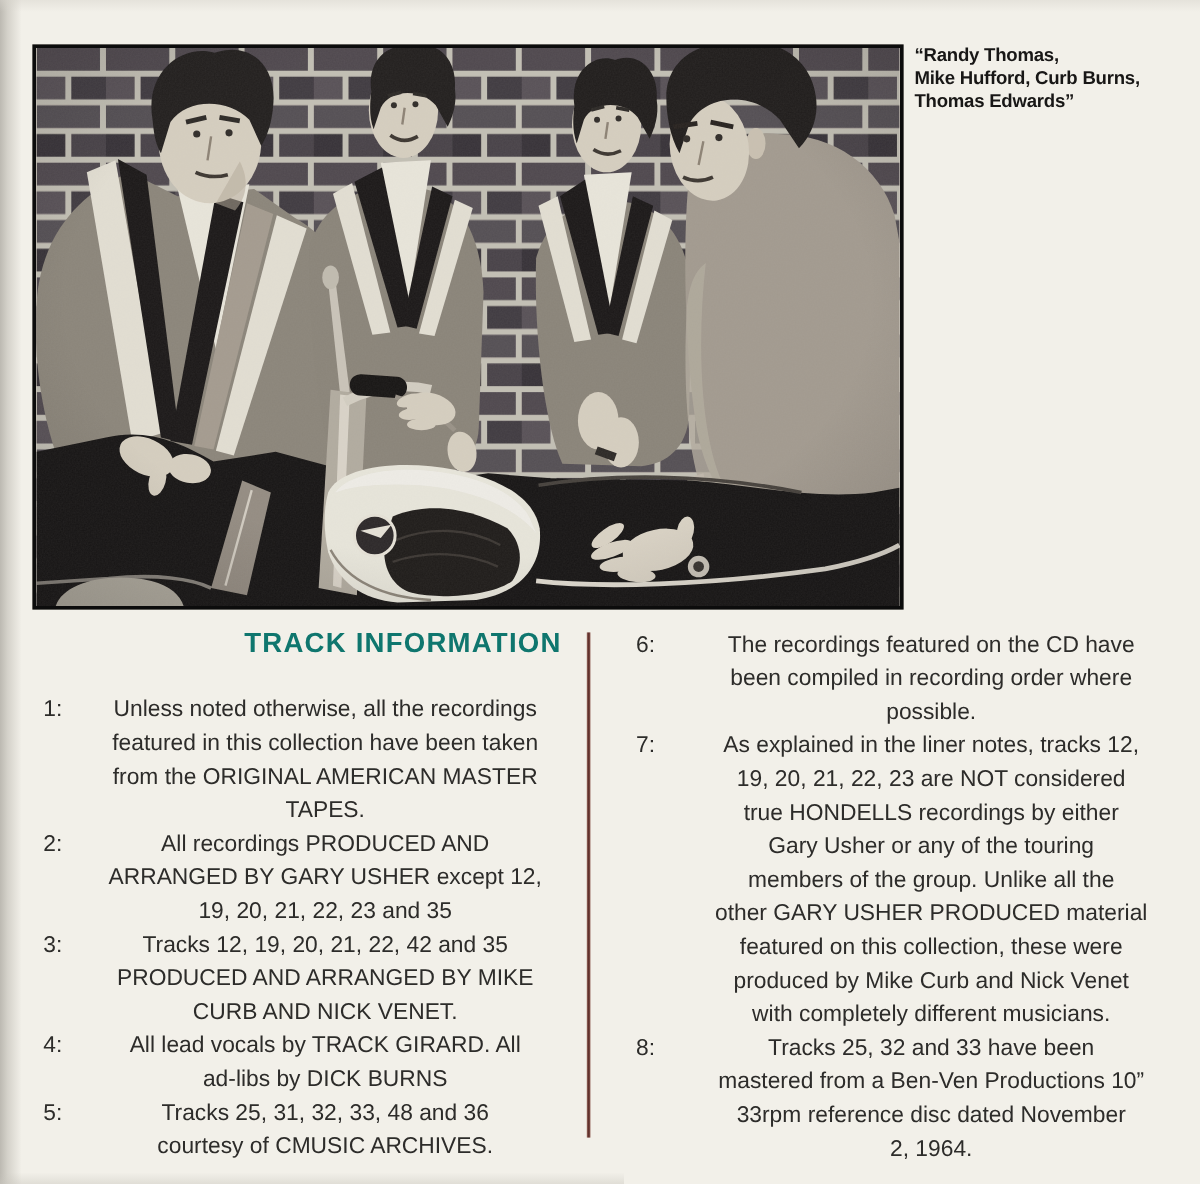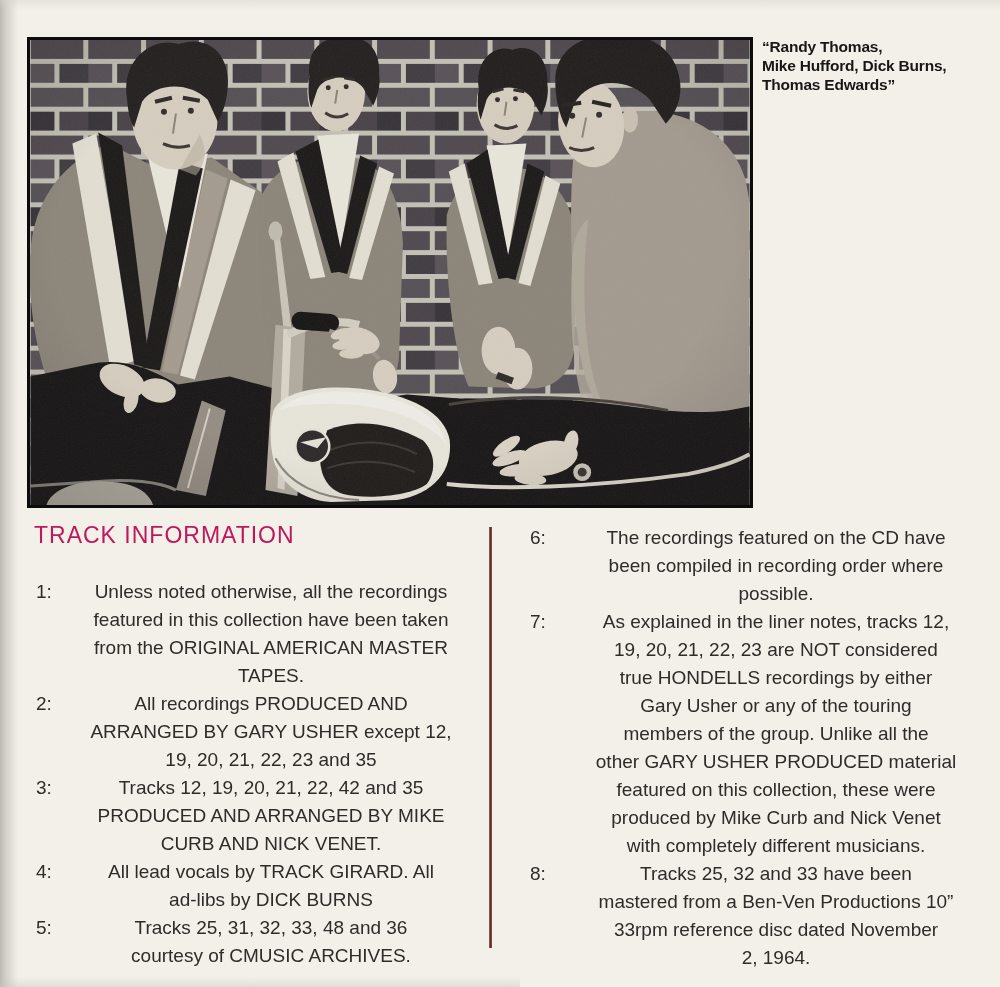--- a/index.html
+++ b/index.html
@@ -13,22 +13,22 @@
   .edge-bottom{position:absolute;left:0;bottom:0;width:520px;height:10px;
     background:linear-gradient(to top,#c9c6be,rgba(242,240,233,0));opacity:.45;}
   
   .photo-frame{position:absolute;left:27px;top:37px;width:720px;height:465px;
     border:3px solid #0c0c0c;background:#cfcabf;}
   .photo-frame svg{display:block;}
   
   .caption{position:absolute;left:762px;top:37px;width:228px;
     font-weight:bold;font-size:15.5px;line-height:19px;color:#181716;letter-spacing:-0.2px;}
   
-  .heading{position:absolute;left:34px;top:522px;width:434px;text-align:left;
-    font-weight:normal;font-size:23px;line-height:26px;letter-spacing:1px;color:#be185d;}
+  .heading{position:absolute;left:34px;top:522px;width:434px;text-align:right;
+    font-weight:bold;font-size:23px;line-height:26px;letter-spacing:1px;color:#0f766e;}
   .col{position:absolute;font-size:19px;line-height:28px;color:#2d2c2a;}
   .col-left{left:34px;top:578px;width:440px;}
   .col-right{left:528px;top:524px;width:462px;}
   .note{display:grid;grid-template-columns:34px 1fr;}
   .note-num{padding-left:2px;}
   .note-text{white-space:pre-line;text-align:center;}
   .divider{position:absolute;left:489px;top:527px;width:3px;height:421px;
     background:linear-gradient(to right,#9a6a5e,#5d2f2b,#8a564c);}
 </style>
 </head>
@@ -184,21 +184,21 @@
       </g>
 
       <rect width="722" height="467" fill="#6b5f55" opacity="0.05"></rect>
       <rect width="722" height="467" fill="url(#vig)"></rect>
       <rect width="722" height="467" filter="url(#grain)" opacity="0.16"></rect>
     </svg>
   </div>
 
   <div class="caption">
     <div>“Randy Thomas,</div>
-    <div>Mike Hufford, Dick Burns,</div>
+    <div>Mike Hufford, Curb Burns,</div>
     <div>Thomas Edwards”</div>
   </div>
 
   <div class="heading">TRACK INFORMATION</div>
 
   <div class="col col-left">
     <div class="note">
       <span class="note-num">1:</span>
       <span class="note-text">Unless noted otherwise, all the recordings
 featured in this collection have been taken

